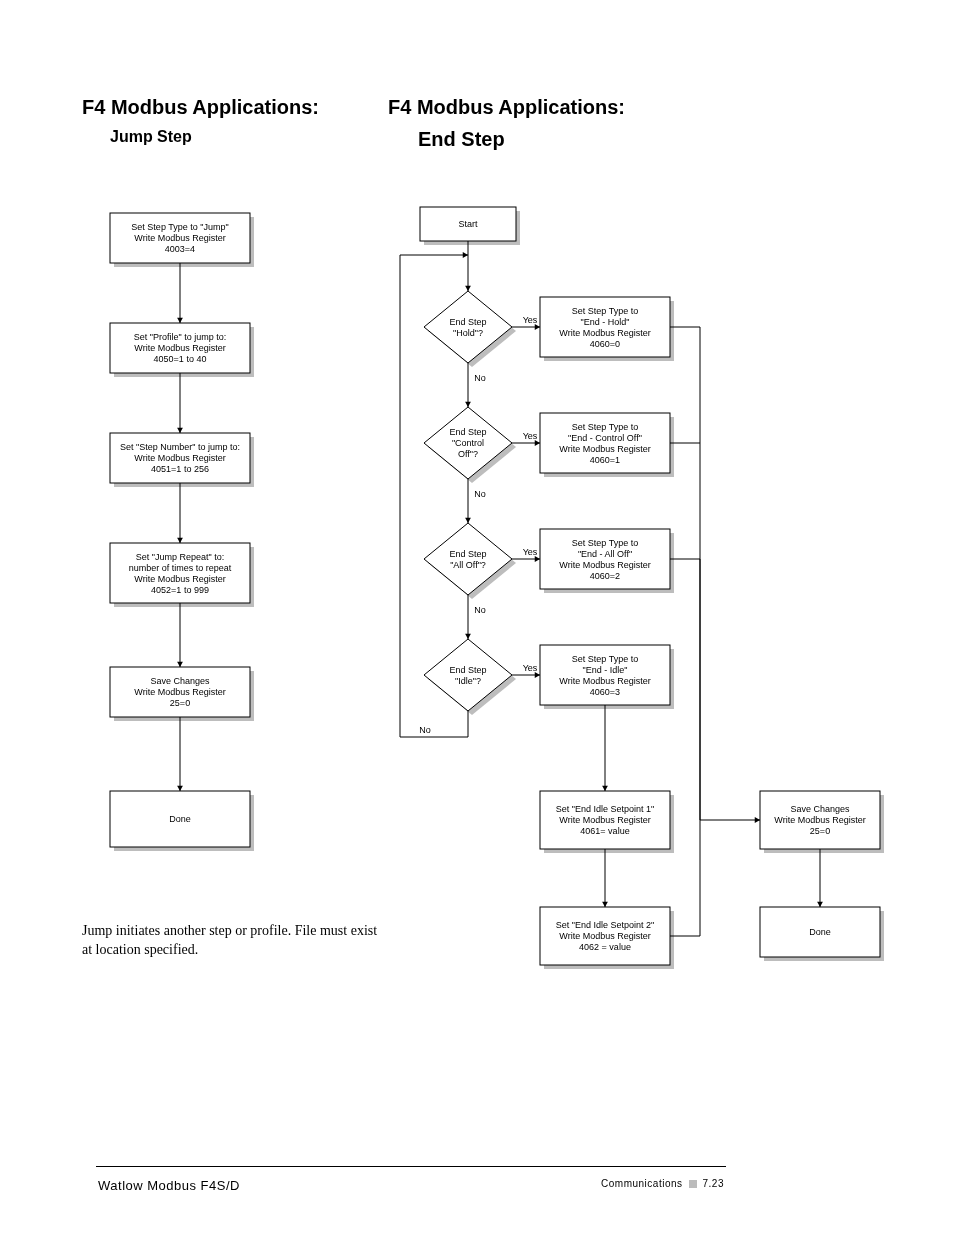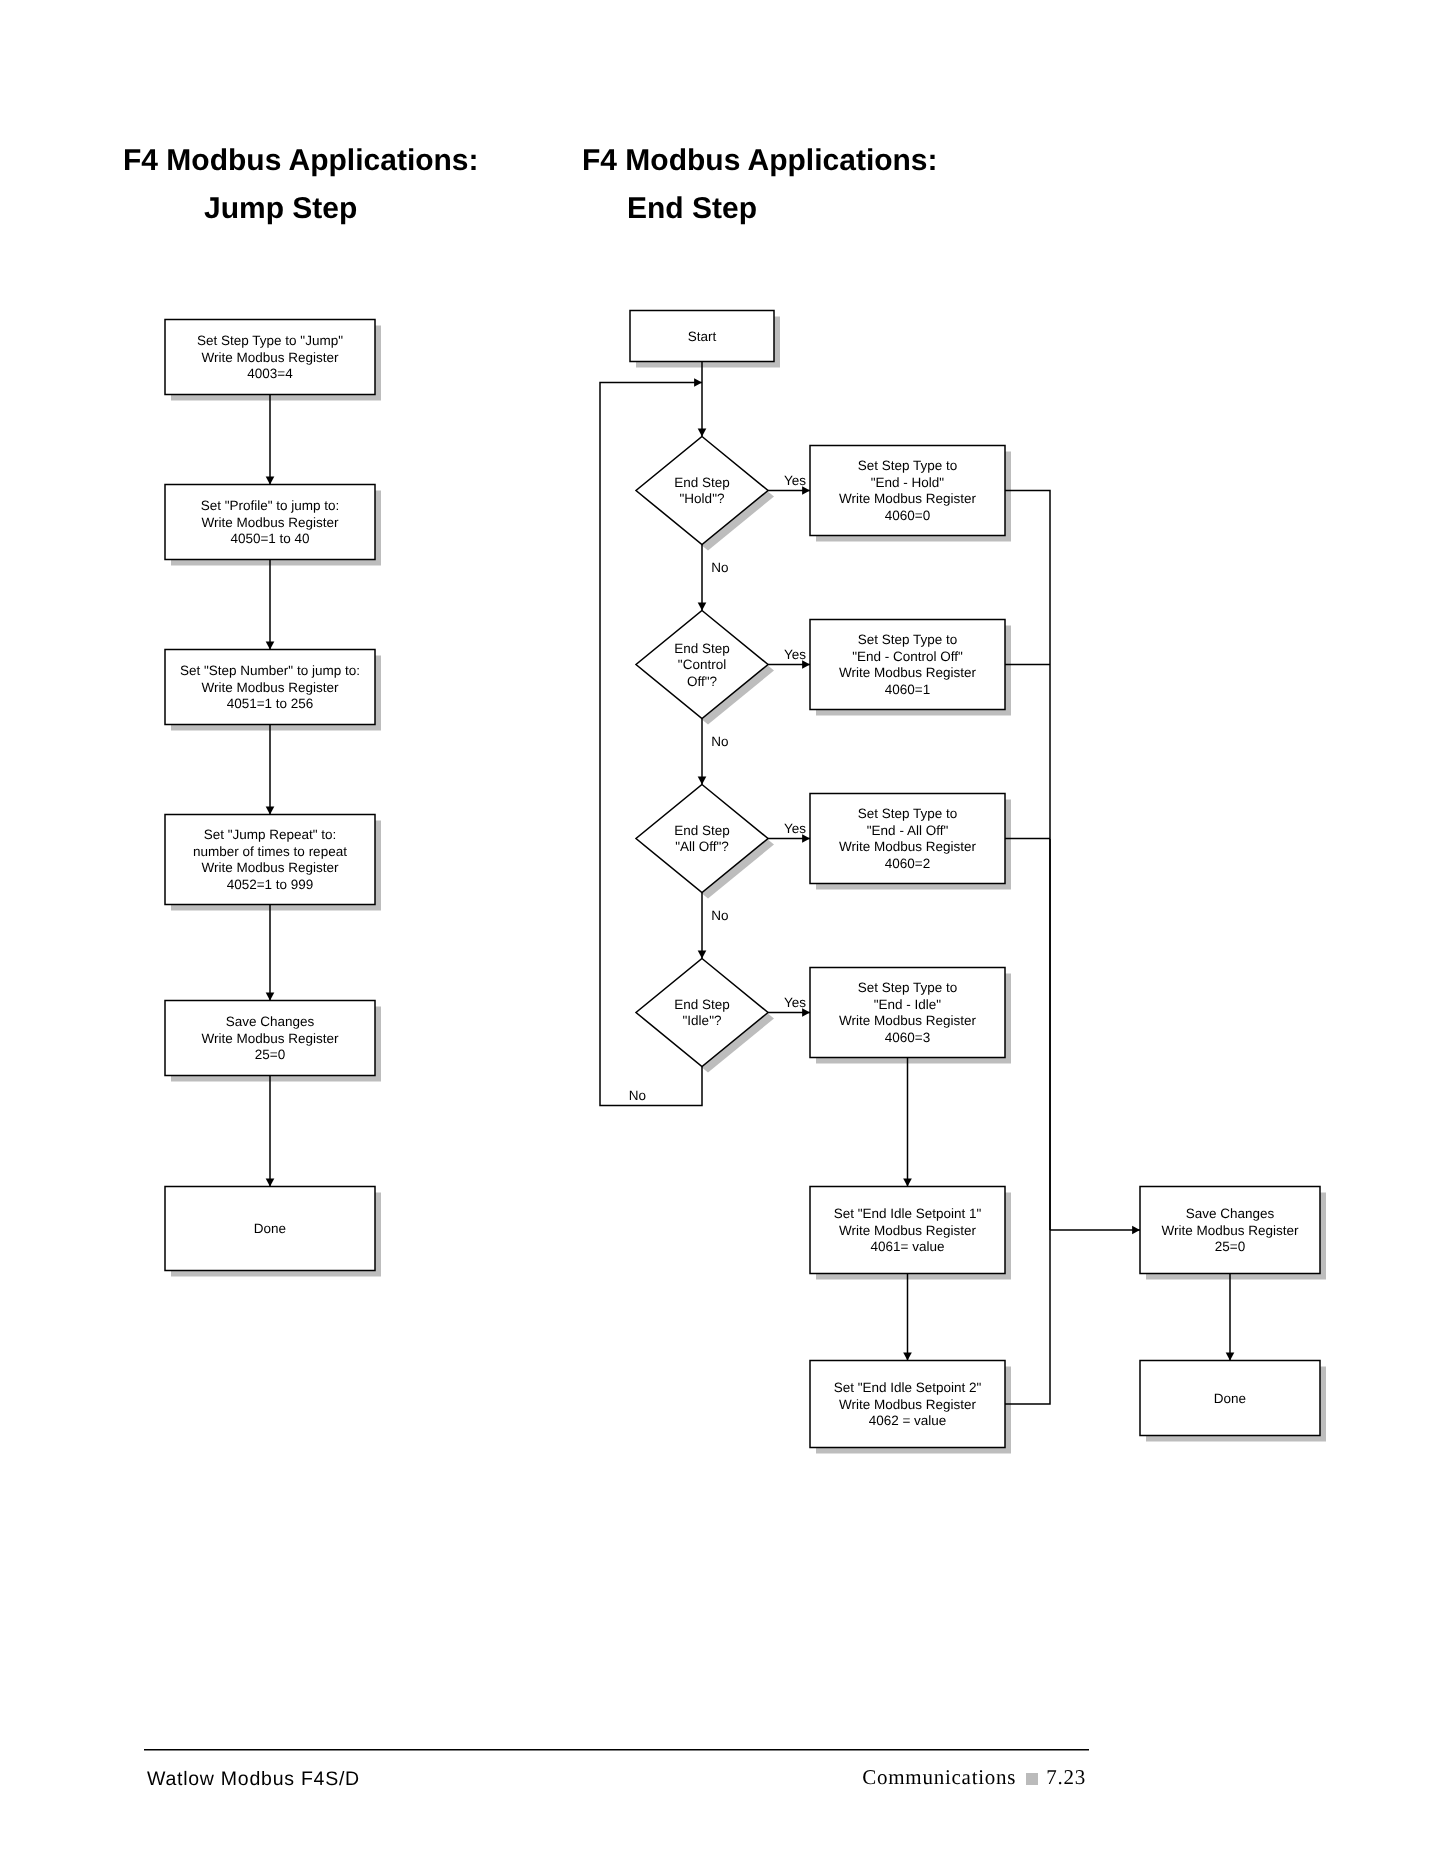--- a/index.html
+++ b/index.html
@@ -1,25 +1,25 @@
 <!DOCTYPE html>
 <html><head>
 <meta charset="utf-8">
 <style>
   html,body{margin:0;padding:0;background:#fff;font-family:Arial,Helvetica,sans-serif;color:#000}
   .page{width:804px;height:1235px;position:relative}
   .title{position:absolute;font-weight:700;font-family:Arial,Helvetica,sans-serif}
   .t1a{left:82px;top:96px;font-size:20px}
-  .t1b{left:136px;top:128px;font-size:20px}
+  .t1b{left:110px;top:128px;font-size:16px}
   .t2a{left:388px;top:96px;font-size:20px}
   .t2b{left:418px;top:128px;font-size:20px}
   .caption{position:absolute;left:82px;top:922px;width:300px;font-family:Georgia,"Times New Roman",serif;font-size:14px;line-height:1.35}
   .rule{position:absolute;left:96px;right:78px;top:1166px;height:1px;background:#000}
   .footer-l{position:absolute;left:98px;top:1178px;font-family:Arial;font-size:13px;letter-spacing:.5px}
-  .footer-r{position:absolute;right:80px;top:1178px;font-family:Liberation Serif, serif;font-size:14px;letter-spacing:.5px}
+  .footer-r{position:absolute;right:80px;top:1178px;font-family:Liberation Sans, sans-serif;font-size:10px;letter-spacing:.5px}
   .footer-r .sq{display:inline-block;width:8px;height:8px;background:#bbb;margin:0 6px;vertical-align:middle}
   svg{position:absolute}
   svg text{font-family:Arial;font-size:9px;fill:#000;text-anchor:middle}
   svg .yn{font-size:9px}
   .sh{fill:#bdbdbd}
   .bx{fill:#fff;stroke:#000;stroke-width:1}
   .ln{stroke:#000;stroke-width:1;fill:none}
 </style>
 </head>
 <body>
@@ -136,19 +136,20 @@
       <rect x="384" y="600" width="120" height="58" class="sh"></rect>
       <rect x="380" y="596" width="120" height="58" class="bx"></rect>
       <text x="440" y="617" class=""><tspan x="440" dy="0">Save Changes</tspan><tspan x="440" dy="11">Write Modbus Register</tspan><tspan x="440" dy="11">25=0</tspan></text>
       <rect x="384" y="716" width="120" height="50" class="sh"></rect>
       <rect x="380" y="712" width="120" height="50" class="bx"></rect>
       <text x="440" y="740" class=""><tspan x="440" dy="0">Done</tspan></text>
       <line x1="440" y1="654" x2="440" y2="712" class="ln"></line>
       <polygon points="440,712 437.1234467683748,706.7345046286578 442.8765532316252,706.7345046286578" fill="#000"></polygon>
     </svg>
 
+  <div class="caption">Jump initiates another step or profile. File must exist at location specified.</div>
 
   <div class="rule"></div>
   <div class="footer-l">Watlow Modbus F4S/D</div>
   <div class="footer-r">
     <span>Communications</span><span class="sq"></span><span>7.23</span>
   </div>
 </div>
 
 </body></html>

